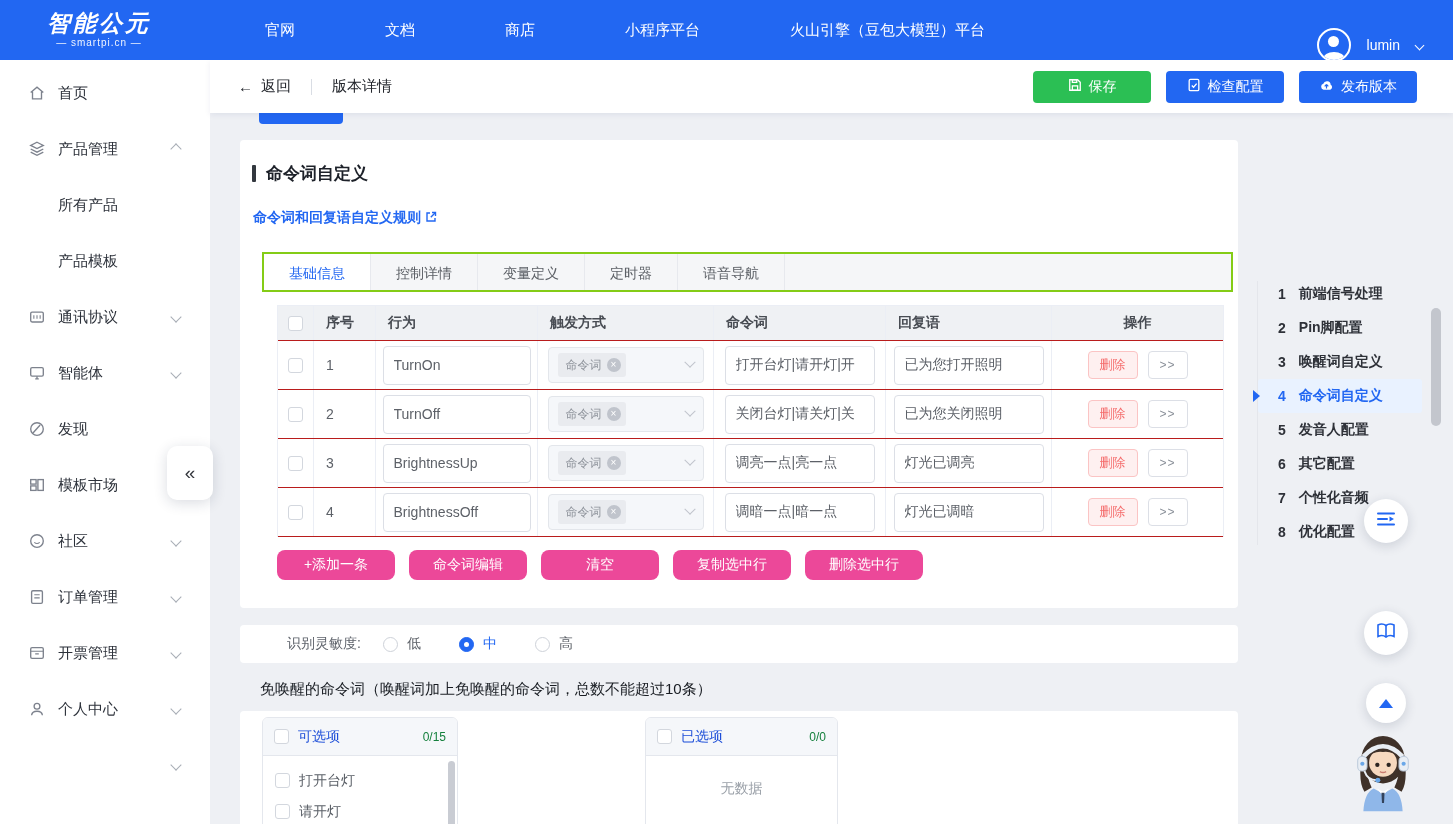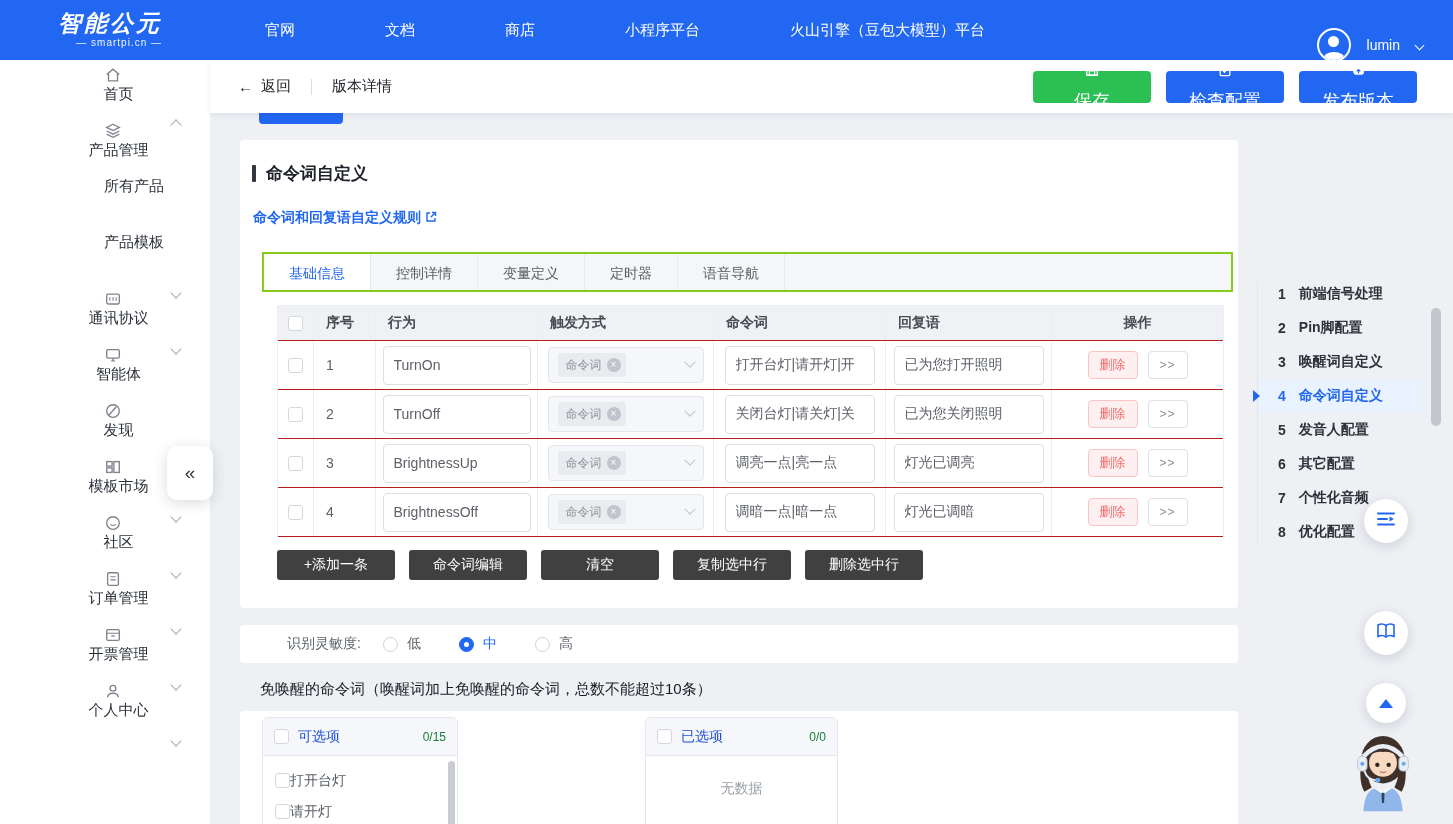--- a/index.html
+++ b/index.html
@@ -5,49 +5,49 @@
   * { box-sizing: border-box; margin: 0; padding: 0; }
   html,body { width:1453px; height:824px; }
   body {
     position: relative; overflow: hidden;
     background:#eef0f4;
     font-family:"Liberation Sans", sans-serif;
     color:#303133;
   }
   
   .navbar { position:absolute; left:0; top:0; right:0; height:60px; background:#2267f2; display:flex; align-items:center; z-index:40; color:#fff; }
-  .logo { margin-left:36px; width:126px; text-align:right; line-height:1; }
+  .logo { margin-left:36px; width:126px; text-align:center; line-height:1; }
   .logo-title { font-size:23px; font-weight:bold; letter-spacing:3px; font-style:italic; }
   .logo-sub { font-size:10px; margin-top:3px; opacity:.92; letter-spacing:1px; }
   .nav-items { display:flex; margin-left:58px; }
   .nav-item { padding:0 45px; font-size:15px; line-height:60px; cursor:pointer; white-space:nowrap; }
   .nav-right { position:absolute; right:30px; top:15px; height:60px; display:flex; align-items:center; gap:16px; }
   .avatar { width:34px; height:34px; border-radius:50%; border:2px solid #fff; position:relative; overflow:hidden; }
   .avatar .head { position:absolute; left:50%; top:6px; width:11px; height:11px; margin-left:-5.5px; border-radius:50%; background:#fff; }
   .avatar .bust { position:absolute; left:50%; bottom:-6px; width:22px; height:14px; margin-left:-11px; border-radius:50% 50% 0 0; background:#fff; }
   .username { font-size:14px; }
   .chev { display:inline-block; width:8px; height:8px; border-right:1.6px solid #a8adb6; border-bottom:1.6px solid #a8adb6; transform:rotate(45deg); }
   .chev.up { transform:rotate(-135deg); }
   .chev.white { border-color:#fff; width:7px; height:7px; }
 
   
   .sidebar { position:absolute; left:0; top:60px; width:210px; bottom:0; background:#fff; z-index:10; padding-top:5px; }
-  .side-item { height:56px; display:flex; align-items:center; padding-left:27px; position:relative; font-size:15px; color:#2c313a; cursor:pointer;flex-direction:column; }
+  .side-item { height:56px; display:flex; align-items:center; padding-left:27px; position:relative; font-size:15px; color:#2c313a; cursor:pointer; }
   .side-item .sicon { width:20px; height:20px; margin-right:11px; color:#7d828d; display:flex; align-items:center; justify-content:center; }
   .side-item.sub { padding-left:58px; }
   .side-chev { position:absolute; right:30px; }
   .collapse-tab { position:absolute; left:167px; top:446px; width:46px; height:54px; background:#fff; border-radius:10px; box-shadow:0 3px 14px rgba(25,35,70,.16); display:flex; align-items:center; justify-content:center; font-size:19px; color:#33363c; z-index:25; cursor:pointer; }
 
   
   .page-header { position:absolute; left:210px; top:60px; right:0; height:53px; background:#fff; box-shadow:0 2px 6px rgba(15,35,95,.07); display:flex; align-items:center; z-index:20; }
   .back-group { margin-left:28px; display:flex; align-items:center; gap:8px; font-size:15px; color:#23262c; cursor:pointer; }
   .ph-divider { width:1px; height:16px; background:#d9dde4; margin:0 20px; }
   .ph-title { font-size:15px; color:#23262c; }
   .ph-actions { position:absolute; right:36px; display:flex; gap:15px; }
-  .hbtn { height:32px; min-width:118px; border:none; border-radius:4px; color:#fff; font-size:18px; display:flex; align-items:center; justify-content:center; gap:7px; cursor:pointer; font-family:inherit; padding:0 16px;flex-direction:column; }
+  .hbtn { height:32px; min-width:118px; border:none; border-radius:4px; color:#fff; font-size:14px; display:flex; align-items:center; justify-content:center; gap:7px; cursor:pointer; font-family:inherit; padding:0 16px; }
   .hbtn.green { background:#2bbf54; }
   .hbtn.blue  { background:#2267f2; }
 
   
   .clipped-btn { position:absolute; left:259px; top:106px; width:84px; height:18px; border-radius:4px; background:#2267f2; z-index:5; cursor:pointer; }
   .card { position:absolute; background:#fff; border-radius:4px; }
   .main-card { left:240px; top:140px; width:998px; height:468px; }
   .sec-title-row { padding:22px 0 0 12px; display:flex; align-items:center; gap:10px; }
   .marker { width:4px; height:17px; background:#33383f; border-radius:1px; }
   .sec-title { font-size:17px; font-weight:bold; color:#1d2129; }
@@ -69,41 +69,41 @@
   .tinput { width:148px; height:39px; margin:0 auto; border:1px solid #dcdfe6; border-radius:4px; padding:0 10px; font-size:14px; color:#5d6168; font-family:inherit; background:#fff; }
   .tinput.w150 { width:150px; }
   .tselect { width:156px; height:36px; margin:0 auto; border:1px solid #e3e6eb; border-radius:4px; background:#f5f7fa; display:flex; align-items:center; padding:0 9px; cursor:pointer; }
   .tag { background:#e9ebef; border-radius:3px; height:24px; display:flex; align-items:center; gap:5px; padding:0 5px 0 8px; font-size:12px; color:#8e939b; }
   .tagx { width:14px; height:14px; border-radius:50%; background:#c0c4cc; color:#fff; font-size:10px; line-height:14px; text-align:center; cursor:pointer; }
   .sel-chev { margin-left:auto; width:8px; height:8px; border-right:1.6px solid #c0c4cc; border-bottom:1.6px solid #c0c4cc; transform:rotate(45deg) translate(-2px,-2px); }
   .del-btn { width:50px; height:28px; background:#fef0f0; border:1px solid #fbc4c4; color:#f56c6c; border-radius:4px; font-size:13px; cursor:pointer; font-family:inherit; }
   .more-btn { width:40px; height:28px; background:#fff; border:1px solid #dcdfe6; color:#8a9099; border-radius:4px; font-size:12px; letter-spacing:1px; cursor:pointer; font-family:inherit; margin-left:10px; }
 
   .tbl-actions { margin:13px 0 0 37px; display:flex; gap:14px; }
-  .blue-btn { height:30px; min-width:118px; padding:0 18px; background:#404040; border:none; border-radius:3px; color:#fff; font-size:14px; cursor:pointer; font-family:inherit; }
+  .blue-btn { height:30px; min-width:118px; padding:0 18px; background:#ec4899; border:none; border-radius:8px; color:#fff; font-size:14px; cursor:pointer; font-family:inherit; }
 
   
   .sense-card { left:240px; top:625px; width:998px; height:38px; display:flex; align-items:center; padding-left:47px; }
   .sense-label { font-size:14px; color:#5f646c; margin-right:22px; }
   .radio-group { display:flex; align-items:center; gap:9px; margin-right:38px; font-size:14px; color:#5d6168; cursor:pointer; }
   .radio { width:15px; height:15px; border-radius:50%; border:1px solid #ced2d9; background:#fff; position:relative; flex:none; }
   .radio.checked { background:#2267f2; border-color:#2267f2; }
   .radio.checked::after { content:""; position:absolute; left:50%; top:50%; width:5px; height:5px; margin:-2.5px 0 0 -2.5px; border-radius:50%; background:#fff; }
   .radio-group.checked { color:#2267f2; }
 
   
   .wf-title { position:absolute; left:260px; top:680px; font-size:15px; color:#181c22; font-weight:500; }
   .transfer-card { left:240px; top:711px; width:998px; height:160px; }
   .panel { position:absolute; top:6px; width:196px; height:200px; border:1px solid #e4e7ed; border-radius:6px; background:#fff; overflow:hidden; }
   .panel.src { left:22px; }
   .panel.dst { left:405px; width:193px; }
   .panel-head { height:38px; background:#f5f7fa; border-bottom:1px solid #e4e7ed; display:flex; align-items:center; gap:9px; padding:0 11px; }
   .panel-title { font-size:14px; color:#1d4ed8; flex:1; }
   .panel-count { font-size:12px; color:#15803d; }
-  .panel-item { height:31px; display:flex; align-items:center; padding-left:12px; font-size:14px; color:#5c6168; cursor:pointer; }
+  .panel-item { height:31px; display:flex; align-items:center; gap:9px; padding-left:12px; font-size:14px; color:#5c6168; cursor:pointer; }
   .panel-body { padding-top:9px; }
   .panel-empty { text-align:center; margin-top:24px; font-size:14px; color:#9aa0a8; }
   .panel-scroll { position:absolute; right:2px; top:43px; width:7px; height:150px; border-radius:4px; background:#c9ccd3; cursor:pointer; }
 
   
   .anchor-nav { position:absolute; left:1258px; top:277px; width:164px; z-index:12; }
   .anchor-rail { position:absolute; left:-1px; top:4px; height:264px; width:1px; background:#e4e6eb; }
   .anchor-item { height:34px; display:flex; align-items:center; gap:13px; padding-left:20px; font-size:14px; font-weight:bold; color:#2e3138; cursor:pointer; position:relative; border-radius:3px; }
   .anchor-item.active { background:#e9f2ff; color:#2267f2; }
   .anchor-marker { position:absolute; left:-5px; top:11px; width:0; height:0; border-top:6px solid transparent; border-bottom:6px solid transparent; border-left:7px solid #2267f2; }

